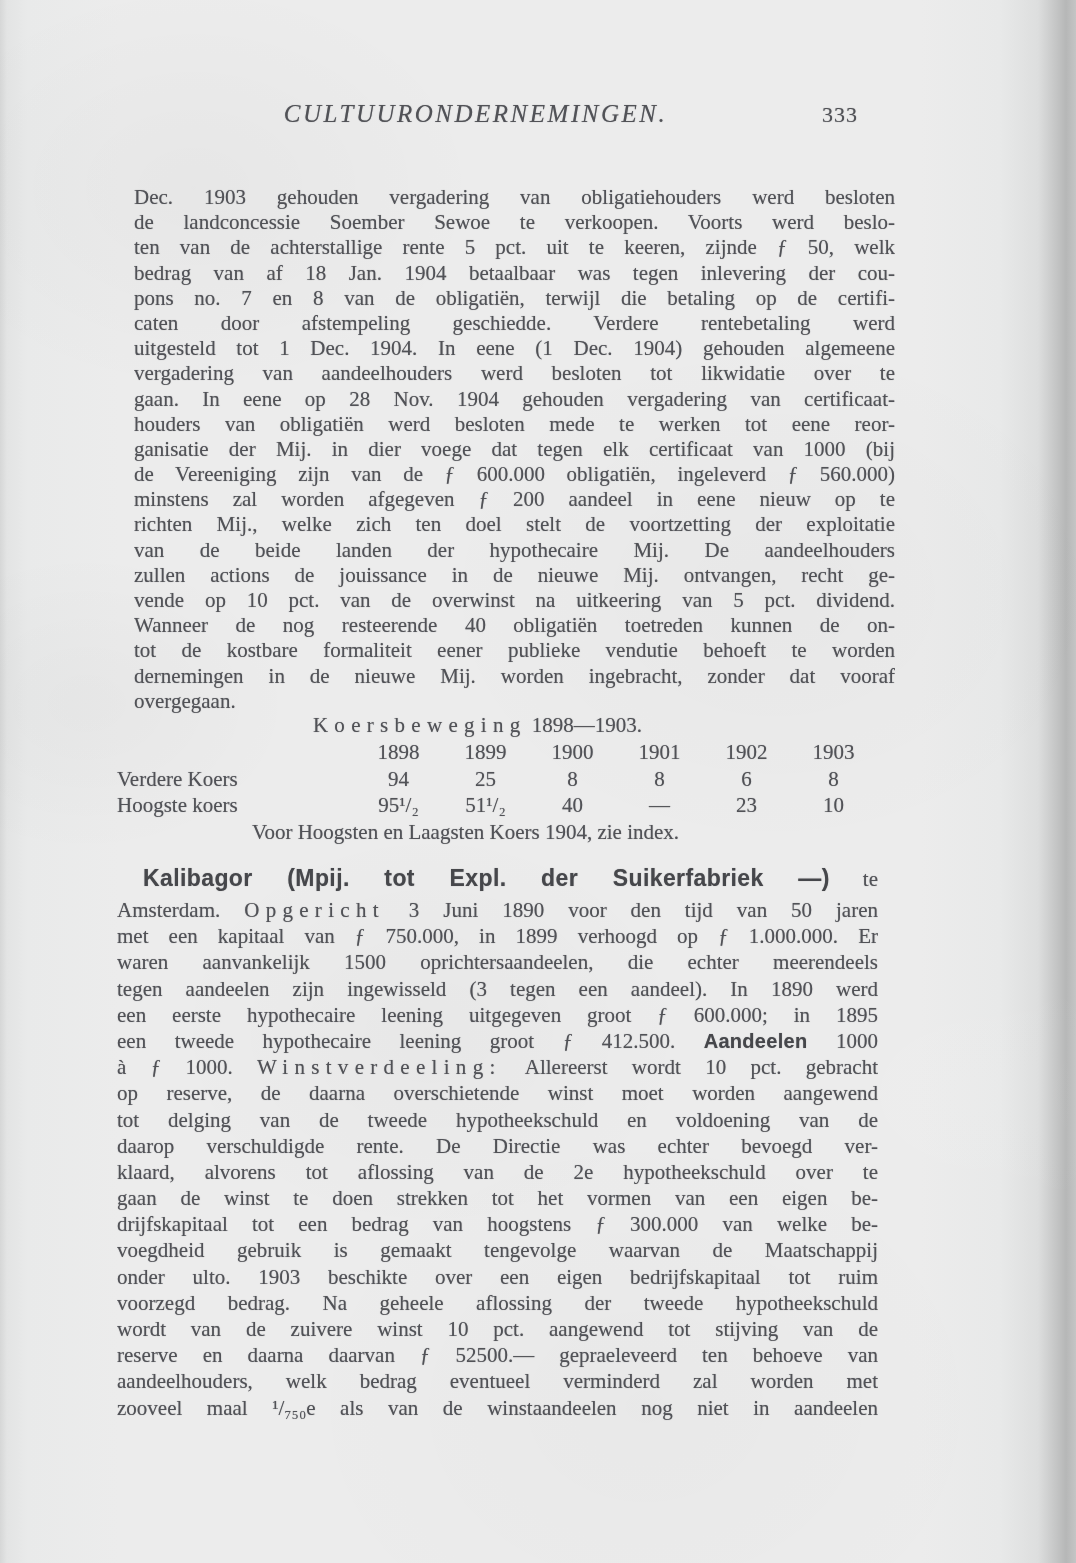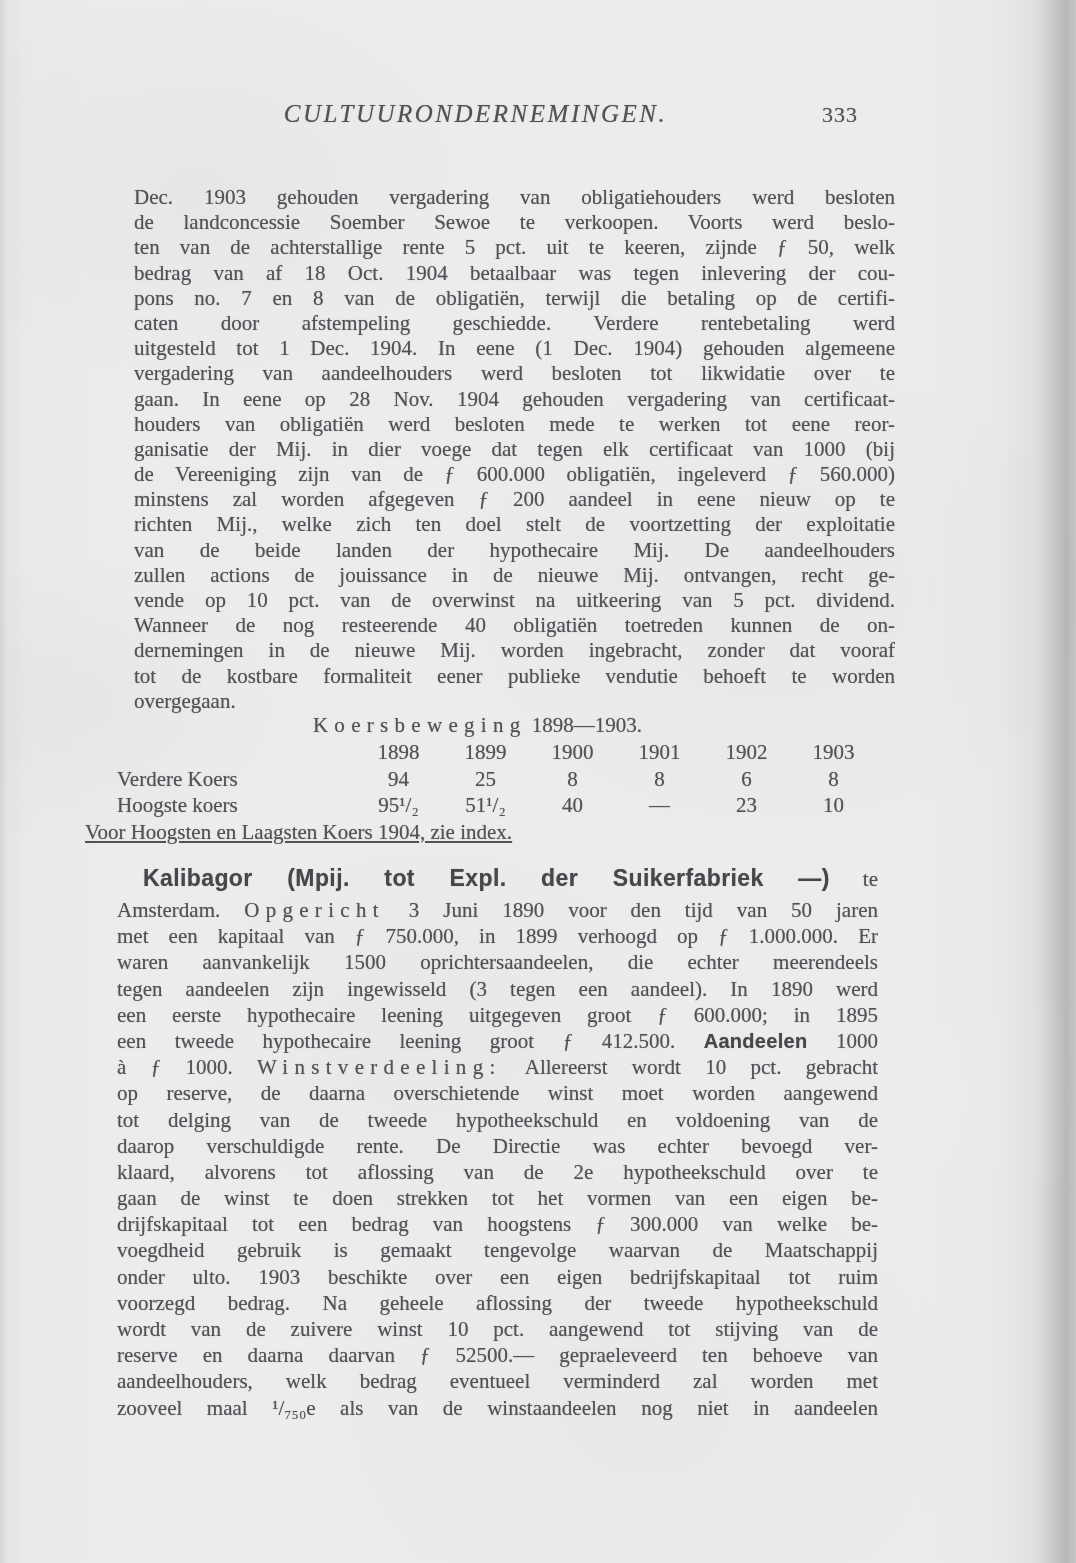--- a/index.html
+++ b/index.html
@@ -50,21 +50,21 @@
   #para1 .tline{height:25.2px;line-height:25.2px;}
   #para1 .tline:last-child{text-align-last:left;}
 
   
   .koers{position:absolute;top:712px;left:117px;width:761px;font-size:21px;}
   .k-caption{text-align:center;transform:translateX(-20px);line-height:27px;height:27px;}
   .sp{letter-spacing:0.30em;}
   .k-row{display:flex;line-height:26.5px;height:26.5px;}
   .k-label{width:238px;}
   .k-cell{width:87px;text-align:center;}
-  .k-footnote{transform:translateX(-32px);line-height:27px;height:27px;text-decoration:underline;}
+  .k-footnote{text-align:center;transform:translateX(-32px);line-height:27px;height:27px;}
 
   
   .section2{position:absolute;top:860px;left:117px;width:761px;}
   .s2-heading{
     line-height:37px;height:37px;
     text-indent:26px;
     text-align:justify;text-align-last:justify;
     overflow:hidden;
   }
   .hb{
@@ -83,37 +83,37 @@
 
   <header class="running-head">
     <div class="head-title">CULTUURONDERNEMINGEN.</div>
     <div class="page-number">333</div>
   </header>
 
   <section class="body-text" id="para1">
       <div class="tline">Dec. 1903 gehouden vergadering van obligatiehouders werd besloten</div>
       <div class="tline">de landconcessie Soember Sewoe te verkoopen.  Voorts werd beslo-</div>
       <div class="tline">ten van de achterstallige rente 5 pct. uit te keeren, zijnde ƒ 50, welk</div>
-      <div class="tline">bedrag van af 18 Oct. 1904 betaalbaar was tegen inlevering der cou-</div>
+      <div class="tline">bedrag van af 18 Jan. 1904 betaalbaar was tegen inlevering der cou-</div>
       <div class="tline">pons no. 7 en 8 van de obligatiën, terwijl die betaling op de certifi-</div>
       <div class="tline">caten door afstempeling geschiedde.  Verdere rentebetaling werd</div>
       <div class="tline">uitgesteld tot 1 Dec. 1904.  In eene (1 Dec. 1904) gehouden algemeene</div>
       <div class="tline">vergadering van aandeelhouders werd besloten tot likwidatie over te</div>
       <div class="tline">gaan.  In eene op 28 Nov. 1904 gehouden vergadering van certificaat-</div>
       <div class="tline">houders van obligatiën werd besloten mede te werken tot eene reor-</div>
       <div class="tline">ganisatie der Mij. in dier voege dat tegen elk certificaat van 1000 (bij</div>
       <div class="tline">de Vereeniging zijn van de ƒ 600.000 obligatiën, ingeleverd ƒ 560.000)</div>
       <div class="tline">minstens zal worden afgegeven ƒ 200 aandeel in eene nieuw op te</div>
       <div class="tline">richten Mij., welke zich ten doel stelt de voortzetting der exploitatie</div>
       <div class="tline">van de beide landen der hypothecaire Mij.  De aandeelhouders</div>
       <div class="tline">zullen actions de jouissance in de nieuwe Mij. ontvangen, recht ge-</div>
       <div class="tline">vende op 10 pct. van de overwinst na uitkeering van 5 pct. dividend.</div>
       <div class="tline">Wanneer de nog resteerende 40 obligatiën toetreden kunnen de on-</div>
+      <div class="tline">tot de kostbare formaliteit eener publieke vendutie behoeft te worden</div>
       <div class="tline">dernemingen in de nieuwe Mij. worden ingebracht, zonder dat vooraf</div>
-      <div class="tline">tot de kostbare formaliteit eener publieke vendutie behoeft te worden</div>
       <div class="tline">overgegaan.</div>
     </section>
 
   <section class="koers">
     <div class="k-caption">
       <span class="sp">Koersbeweging</span><span> 1898—1903.</span>
     </div>
     <div class="k-row">
       <div class="k-label"></div>
       <div class="k-cell">1898</div>

